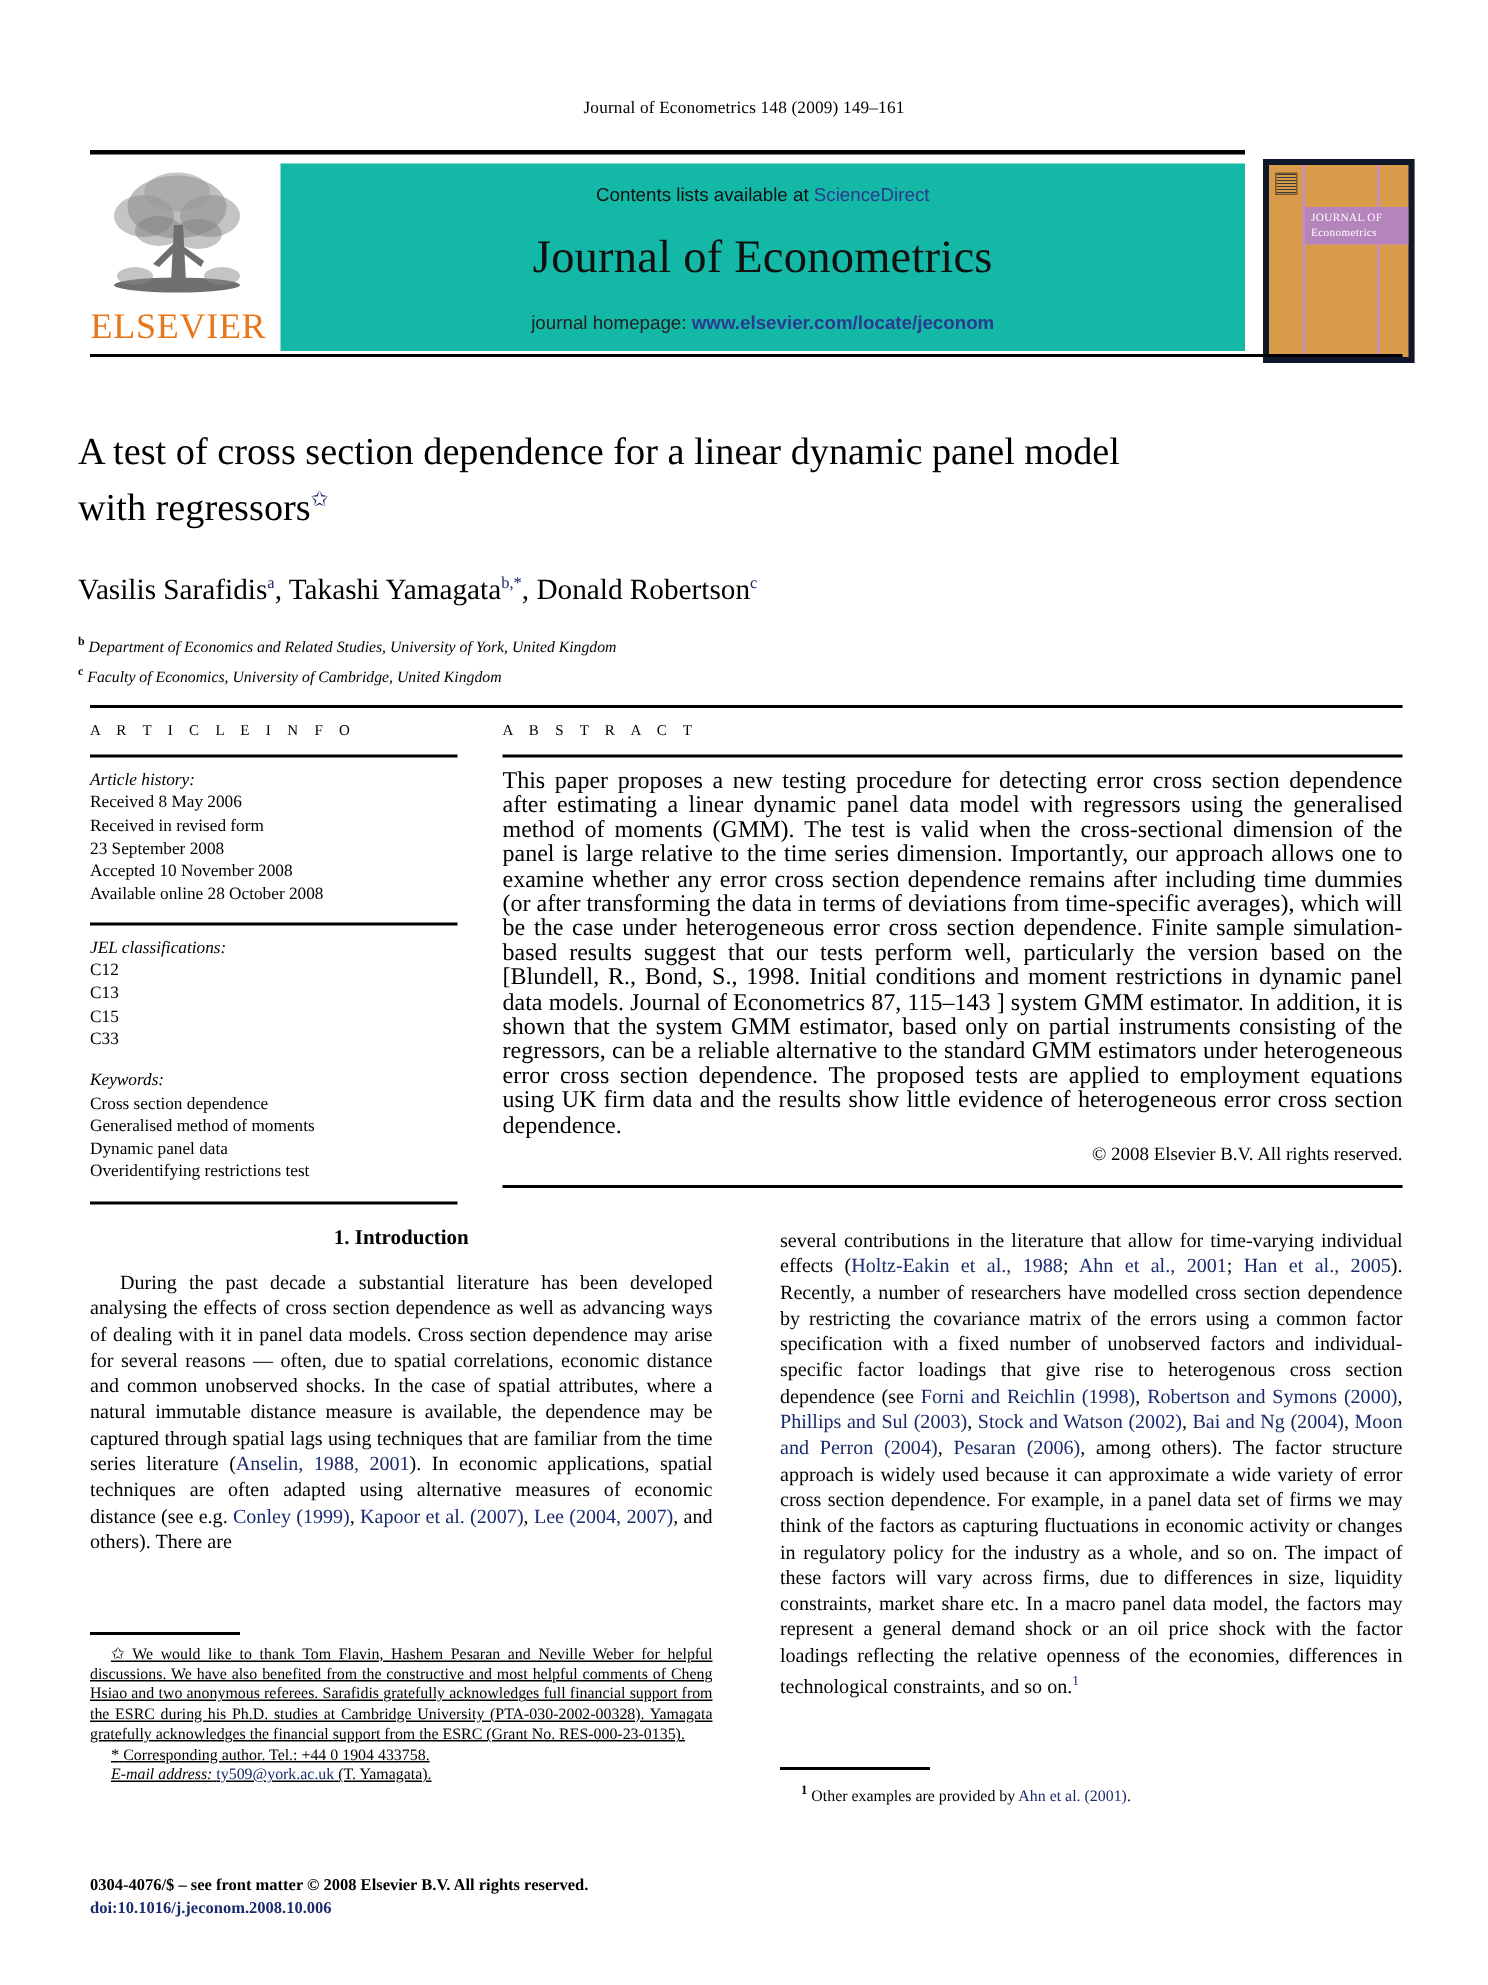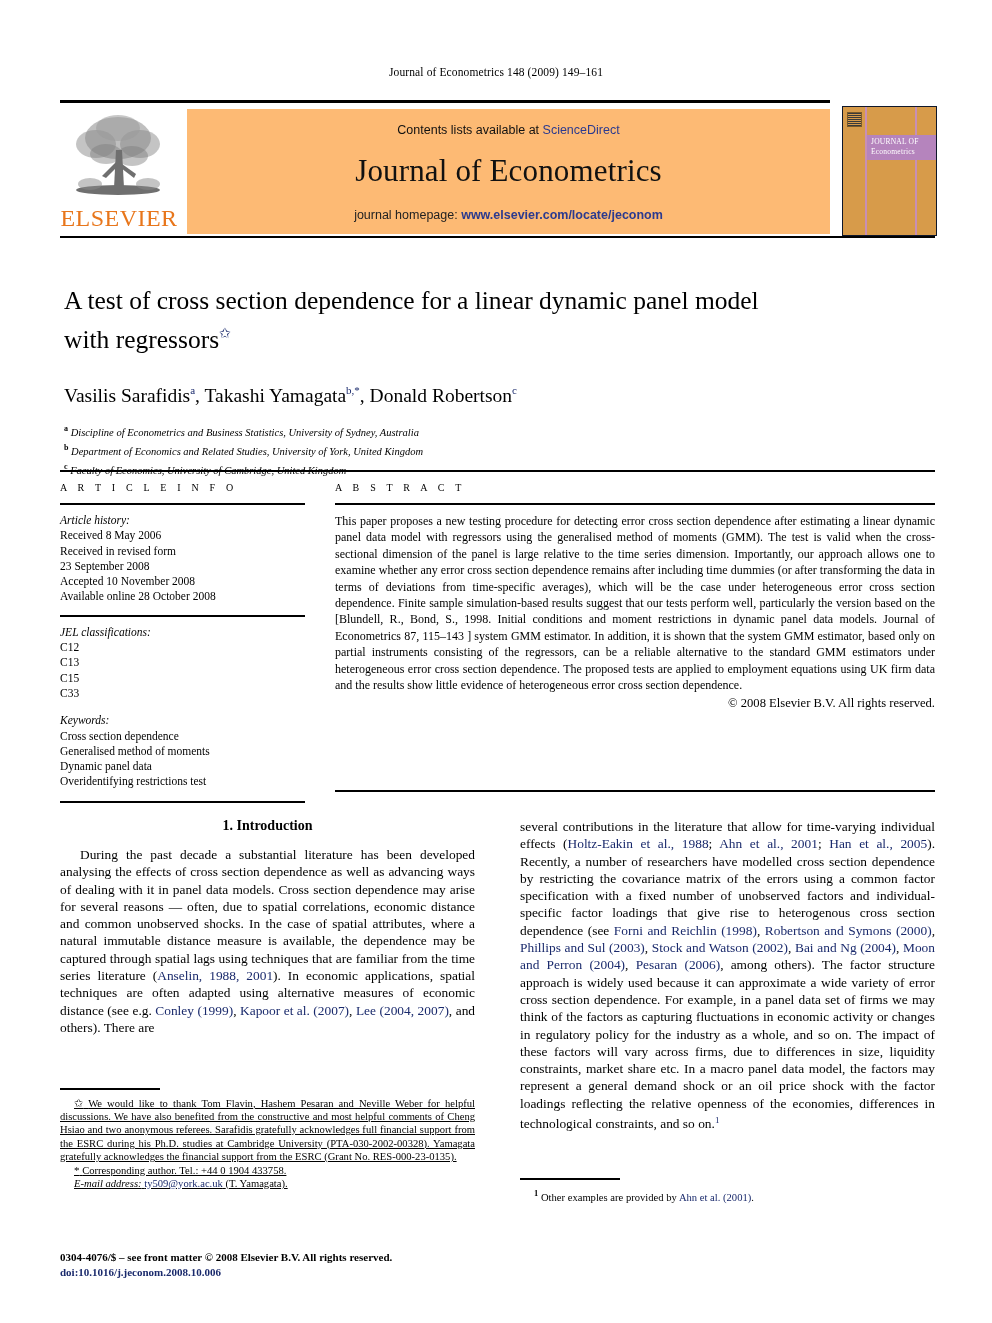--- a/index.html
+++ b/index.html
@@ -71,21 +71,21 @@
     font-family: "Liberation Serif", serif;
     font-size: 24px;
     letter-spacing: 0.02em;
   }
   .grey-band {
     position: absolute;
     top: 9px;
     left: 127px;
     width: 643px;
     height: 125px;
-    background: #fdba74;
+    background: #14b8a6;
   }
   .contents-line {
     position: absolute;
     top: 14px;
     left: 0;
     width: 643px;
     text-align: center;
     font-family: "Liberation Sans", sans-serif;
     font-size: 12.5px;
     color: #111;
@@ -117,21 +117,21 @@
   .homepage-url {
     color: #2b3a8f;
     font-weight: bold;
   }
   .cover-thumb {
     position: absolute;
     top: 6px;
     left: 782px;
     width: 93px;
     height: 128px;
-    border: 1px solid #0f172a;
+    border: 4px solid #0f172a;
     background: #d79b4a;
     overflow: hidden;
   }
   .cover-strip-l {
     position: absolute;
     top: 0; left: 22px; width: 2px; height: 128px;
     background: #c88fb5;
   }
   .cover-strip-r {
     position: absolute;
@@ -167,21 +167,21 @@
     left: 60px;
     width: 875px;
     height: 2px;
     background: #000;
   }
 
   
   .title-block {
     position: absolute;
     top: 284px;
-    left: 64px;
+    left: 52px;
     width: 830px;
   }
   .paper-title {
     font-family: "Liberation Serif", serif;
     font-size: 25.5px;
     line-height: 33px;
     font-weight: normal;
     margin: 0;
     color: #000;
   }
@@ -270,21 +270,21 @@
     background: #000;
     margin: 10px 0 8px 0;
   }
   .bottom-rule {
     height: 2px;
     background: #000;
     margin-top: 11px;
   }
   .abstract-text {
     font-family: "Liberation Serif", serif;
-    font-size: 12px;
+    font-size: 16px;
     line-height: 16.4px;
     text-align: justify;
   }
   .copyright-line {
     text-align: right;
     font-family: "Liberation Serif", serif;
     font-size: 12.6px;
     margin-top: 3px;
   }
   .abstract-bottom-rule {
@@ -440,21 +440,20 @@
       <span>with regressors</span><span class="title-star">✩</span>
     </h1>
 
     <div class="authors">
       <span>Vasilis Sarafidis</span><span class="aff-mark">a</span>,
       <span>Takashi Yamagata</span><span class="aff-mark">b,*</span>,
       <span>Donald Robertson</span><span class="aff-mark">c</span>
     </div>
 
     <div class="affiliations">
-      <div><span class="sup">a</span> <span>Discipline of Econometrics and Business Statistics, University of Sydney, Australia</span></div>
       <div><span class="sup">b</span> <span>Department of Economics and Related Studies, University of York, United Kingdom</span></div>
       <div><span class="sup">c</span> <span>Faculty of Economics, University of Cambridge, United Kingdom</span></div>
     </div>
   </div>
 
   <div class="info-abstract">
     <div class="topline"></div>
 
     <div class="col-left">
       <div class="sec-head">A R T I C L E   I N F O</div>

